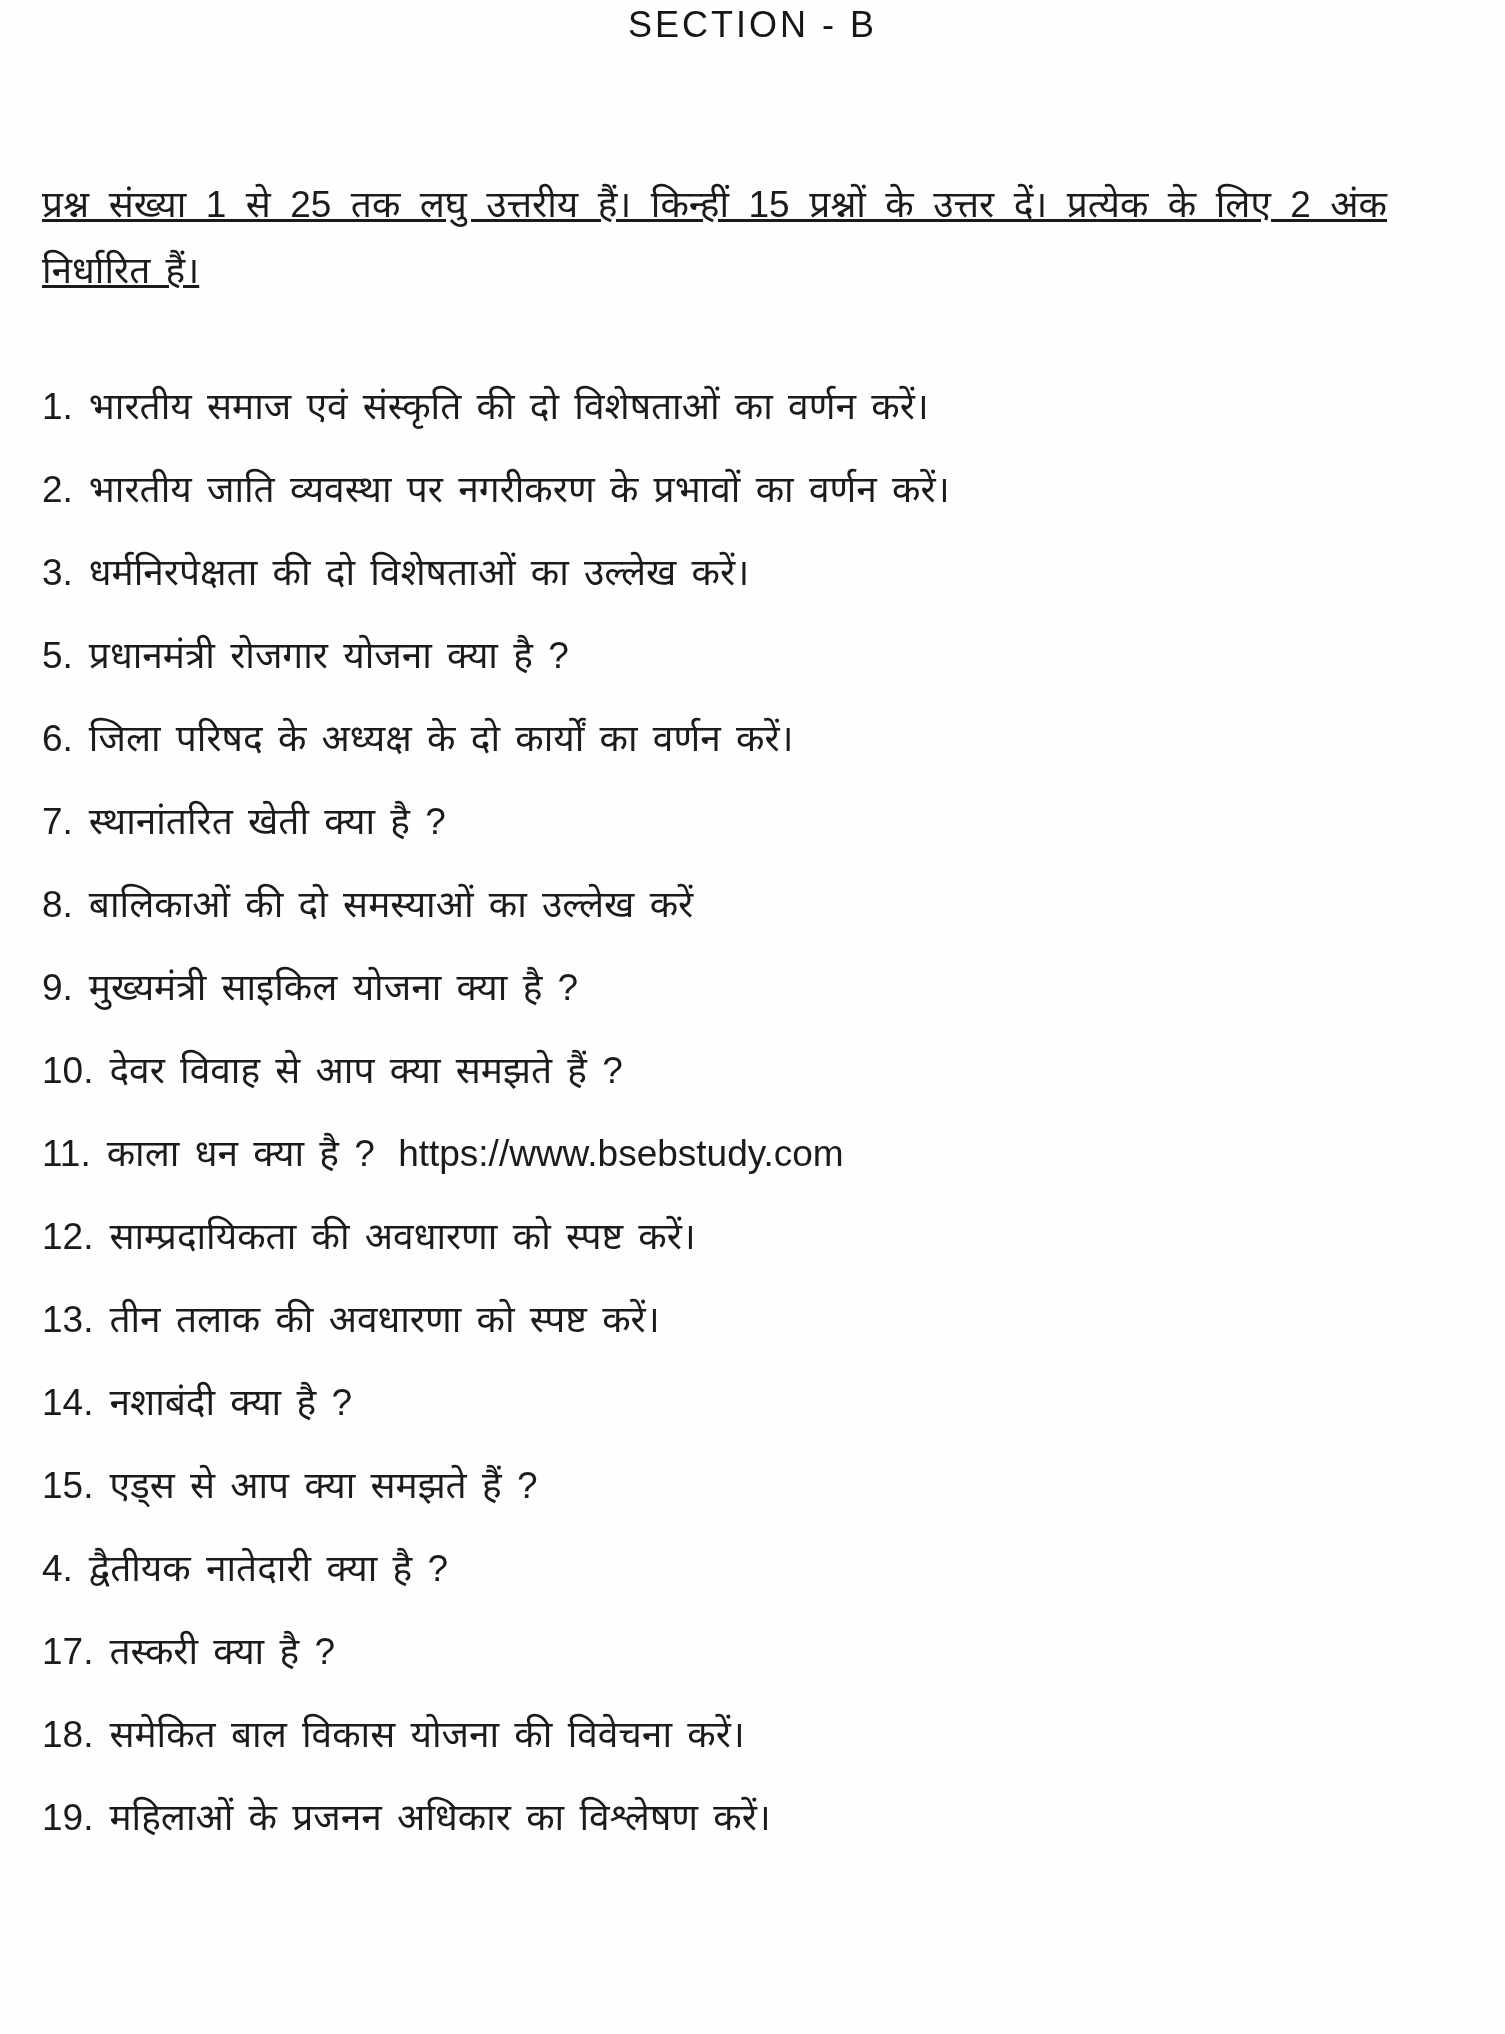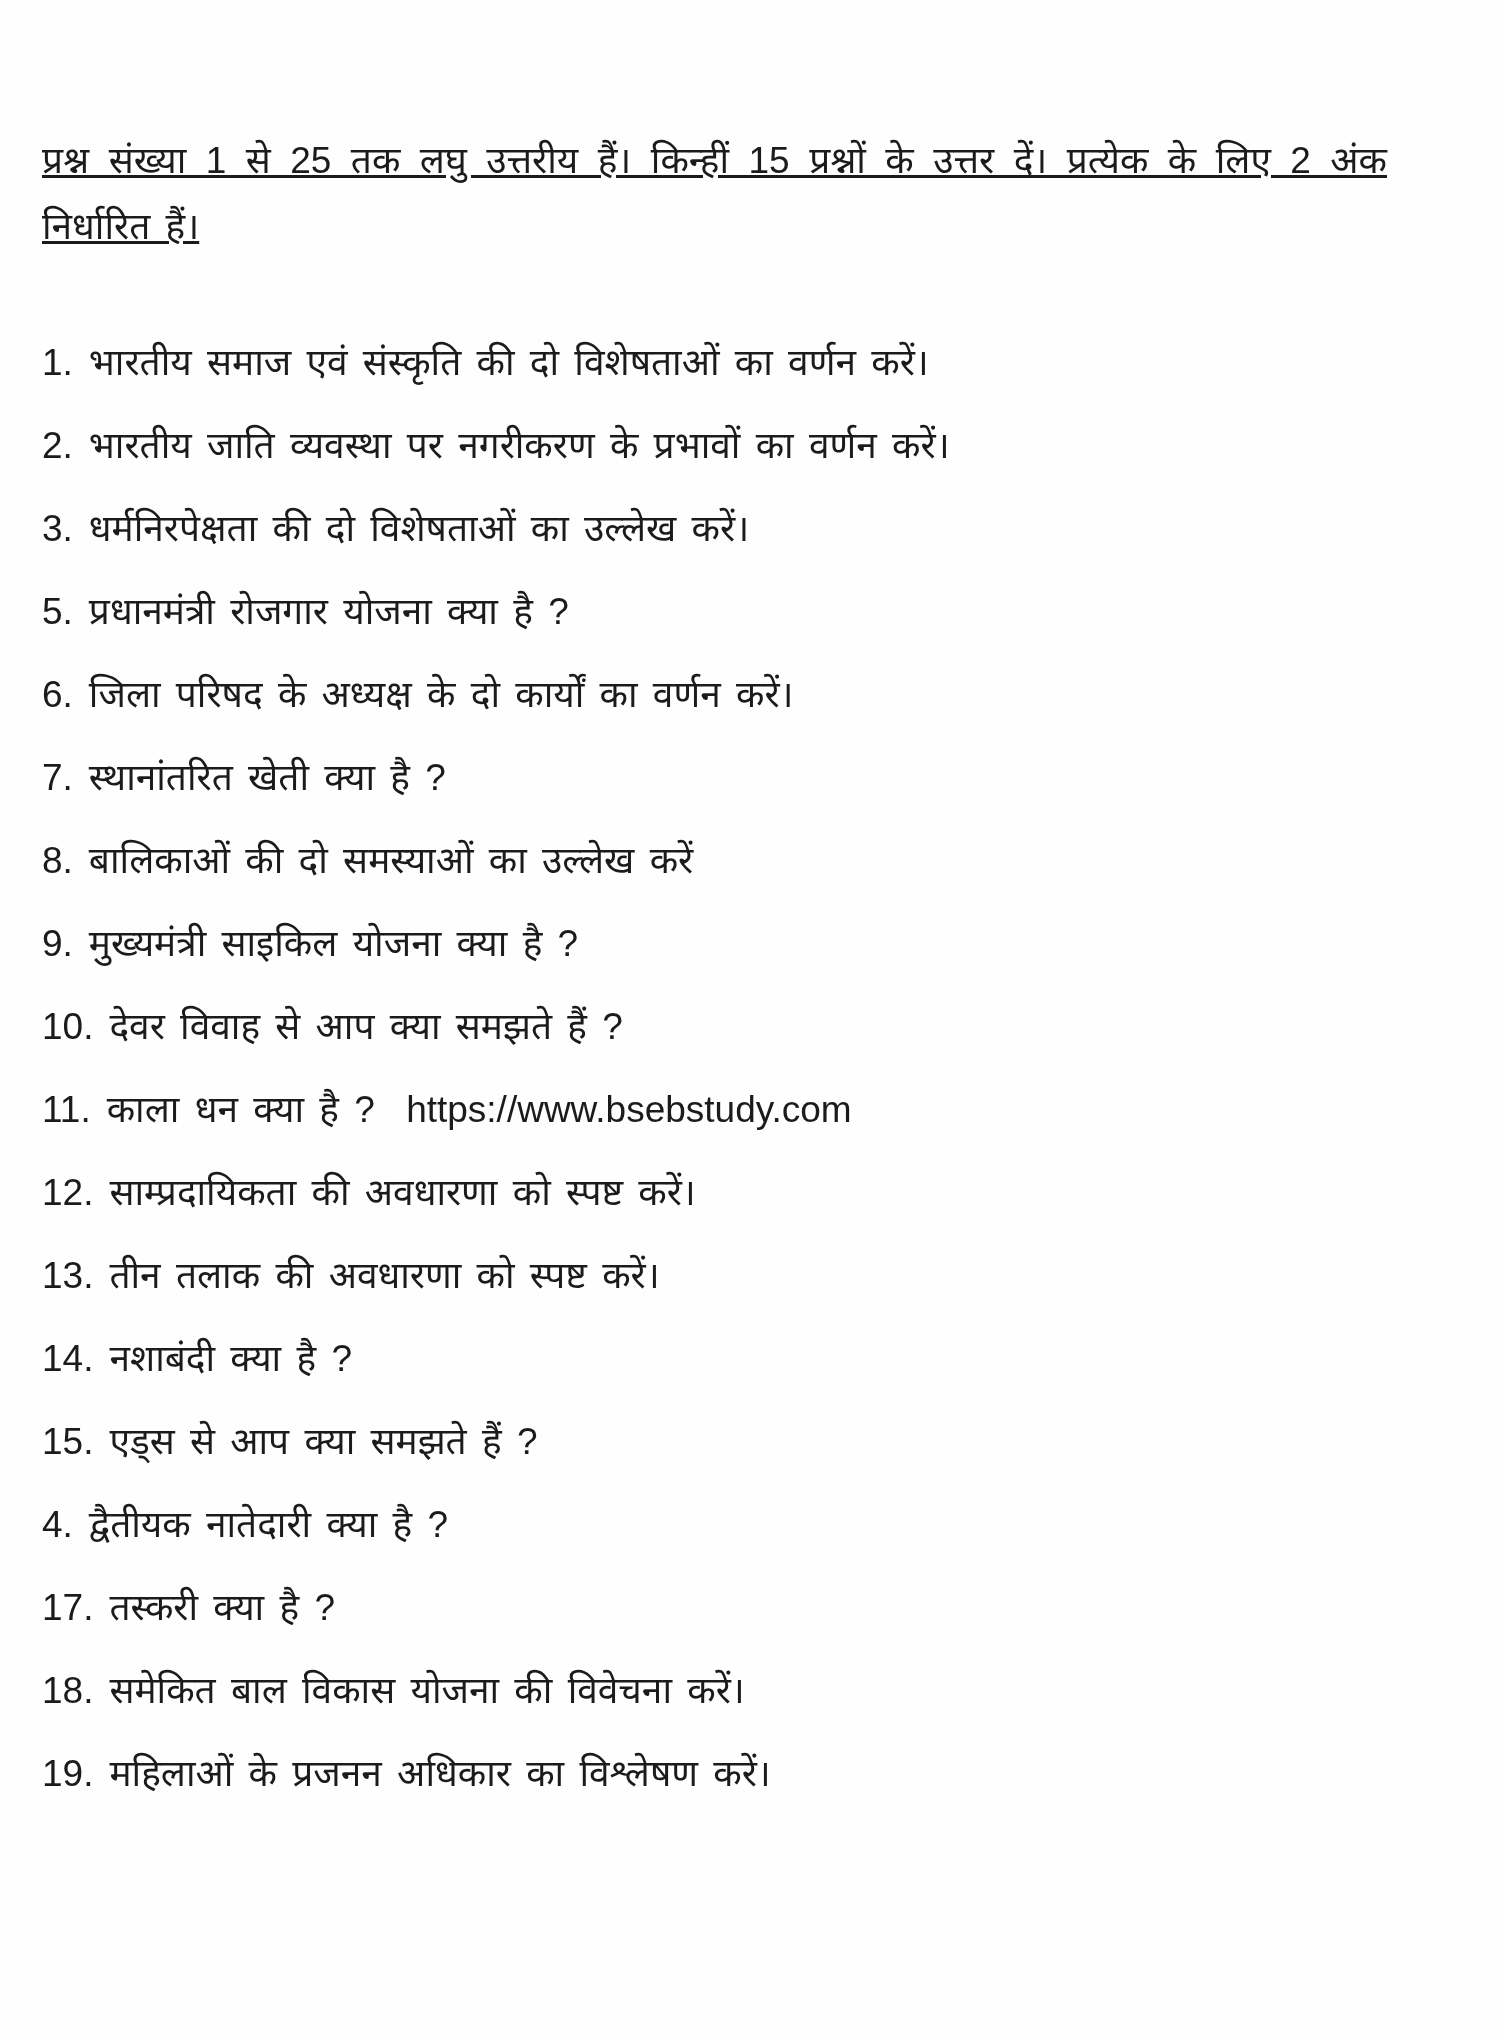--- a/index.html
+++ b/index.html
@@ -49,28 +49,29 @@
     line-height: 42px;
     margin-bottom: 41px;
     word-spacing: 5px;
     white-space: nowrap;
   }
   .q-num {
     display: inline-block;
     margin-right: 16px;
   }
   .q-watermark {
-    margin-left: 16px;
+    margin-left: 8px;
     color: #1b1b1b;
   }
 </style>
 </head>
 <body>
 
 <div class="page">
+  <h1 class="section-title">SECTION - B</h1>
 
   <p class="instructions">प्रश्न संख्या 1 से 25 तक लघु उत्तरीय हैं। किन्हीं 15 प्रश्नों के उत्तर दें। प्रत्येक के लिए 2 अंक निर्धारित हैं।</p>
 
   <ol class="questions">
       <li><span class="q-num">1.</span><span class="q-text">भारतीय समाज एवं संस्कृति की दो विशेषताओं का वर्णन करें।</span></li>
       <li><span class="q-num">2.</span><span class="q-text">भारतीय जाति व्यवस्था पर नगरीकरण के प्रभावों का वर्णन करें।</span></li>
       <li><span class="q-num">3.</span><span class="q-text">धर्मनिरपेक्षता की दो विशेषताओं का उल्लेख करें।</span></li>
       <li><span class="q-num">5.</span><span class="q-text">प्रधानमंत्री रोजगार योजना क्या है ?</span></li>
       <li><span class="q-num">6.</span><span class="q-text">जिला परिषद के अध्यक्ष के दो कार्यों का वर्णन करें।</span></li>
       <li><span class="q-num">7.</span><span class="q-text">स्थानांतरित खेती क्या है ?</span></li>

